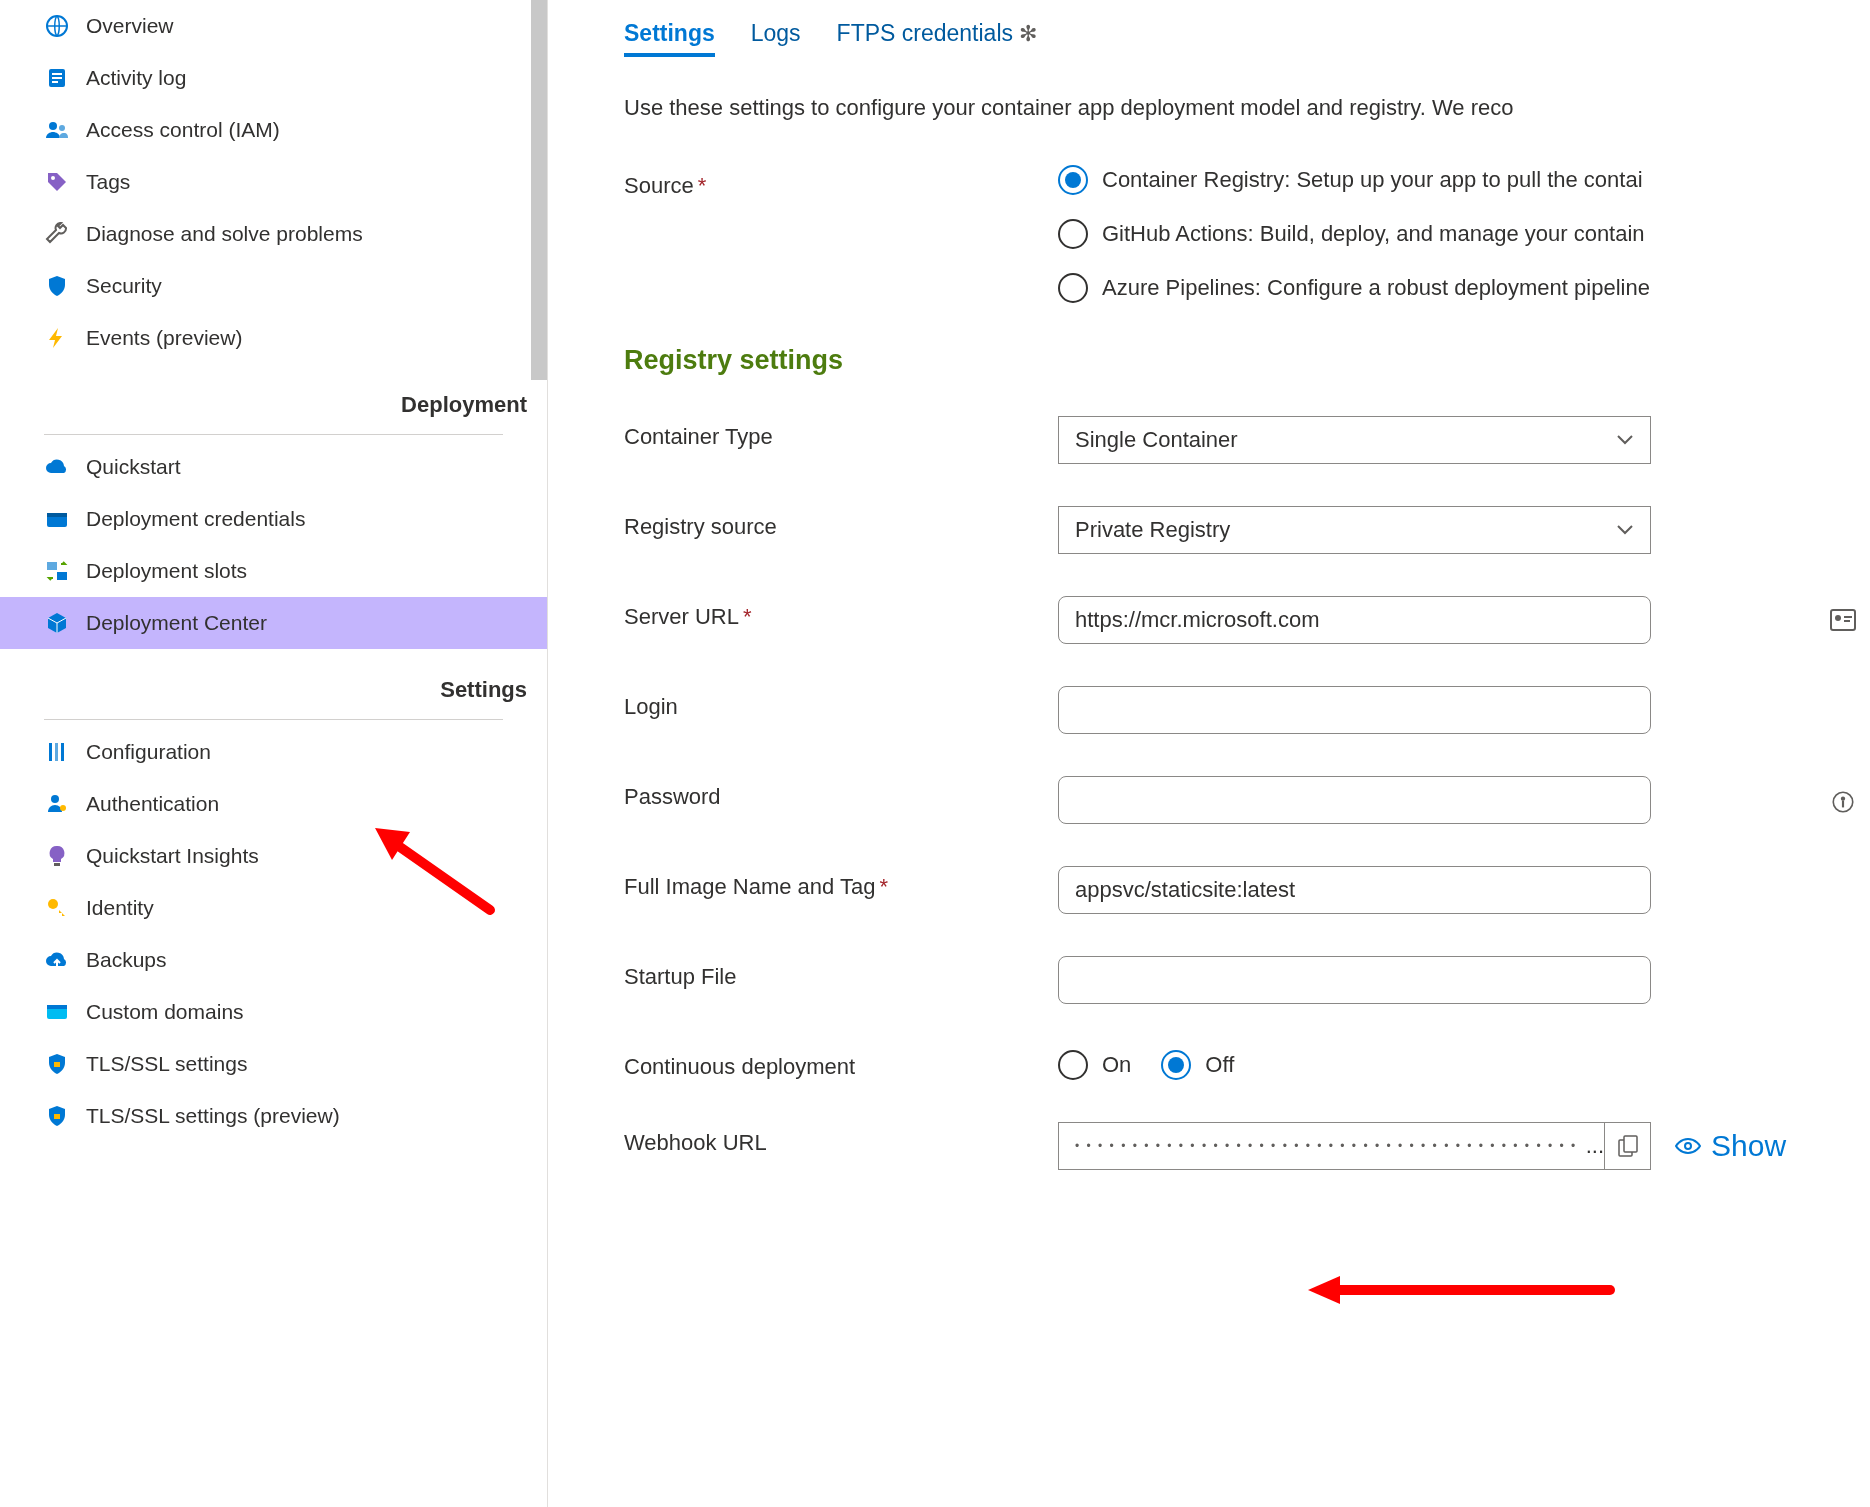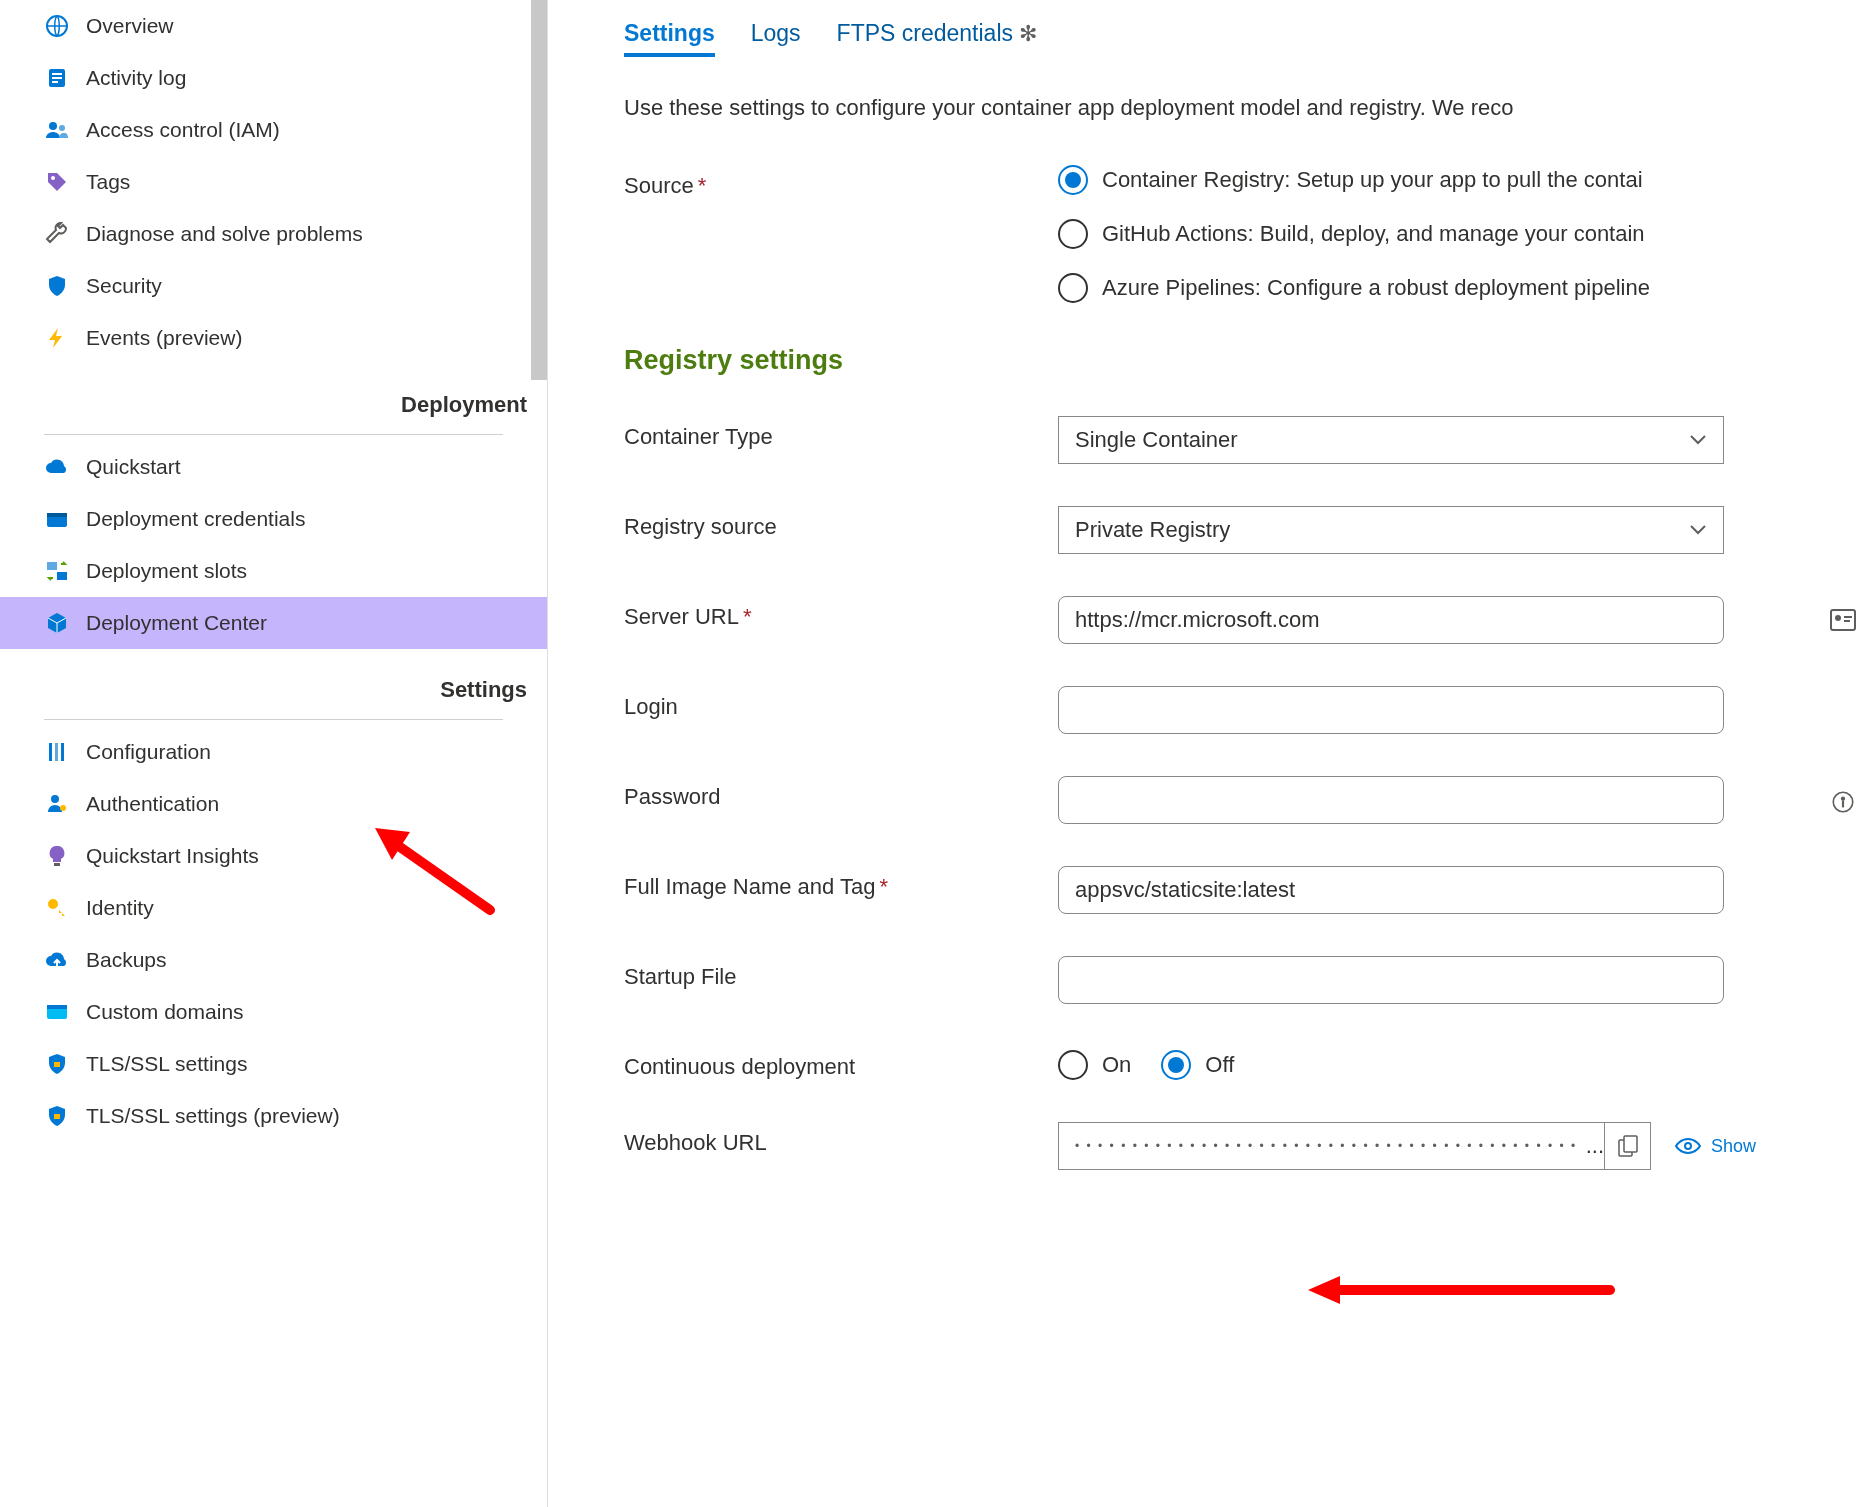--- a/index.html
+++ b/index.html
@@ -146,21 +146,21 @@
     }
 
     .section-heading {
       font-size: 27px;
       font-weight: 700;
       color: #4d7c0f;
       margin-bottom: 40px;
     }
 
     .select-box, .text-input {
-      width: 666px;
+      width: 593px;
       height: 48px;
       border: 1px solid #8a8886;
       background: #fff;
       padding: 0 16px;
       font-size: 22px;
       color: #323130;
       display: flex;
       align-items: center;
       justify-content: space-between;
       cursor: pointer;
@@ -223,21 +223,21 @@
       align-items: center;
       justify-content: center;
       margin-right: -16px;
       cursor: pointer;
     }
     .show-link {
       display: flex;
       align-items: center;
       gap: 10px;
       color: #0078d4;
-      font-size: 18px;
+      font-size: 30px;
       cursor: pointer;
       text-align: center;
     }
 
     
     .arrow-annot {
       position: absolute;
       pointer-events: none;
     }
     .arrow-annot svg { display: block; }

